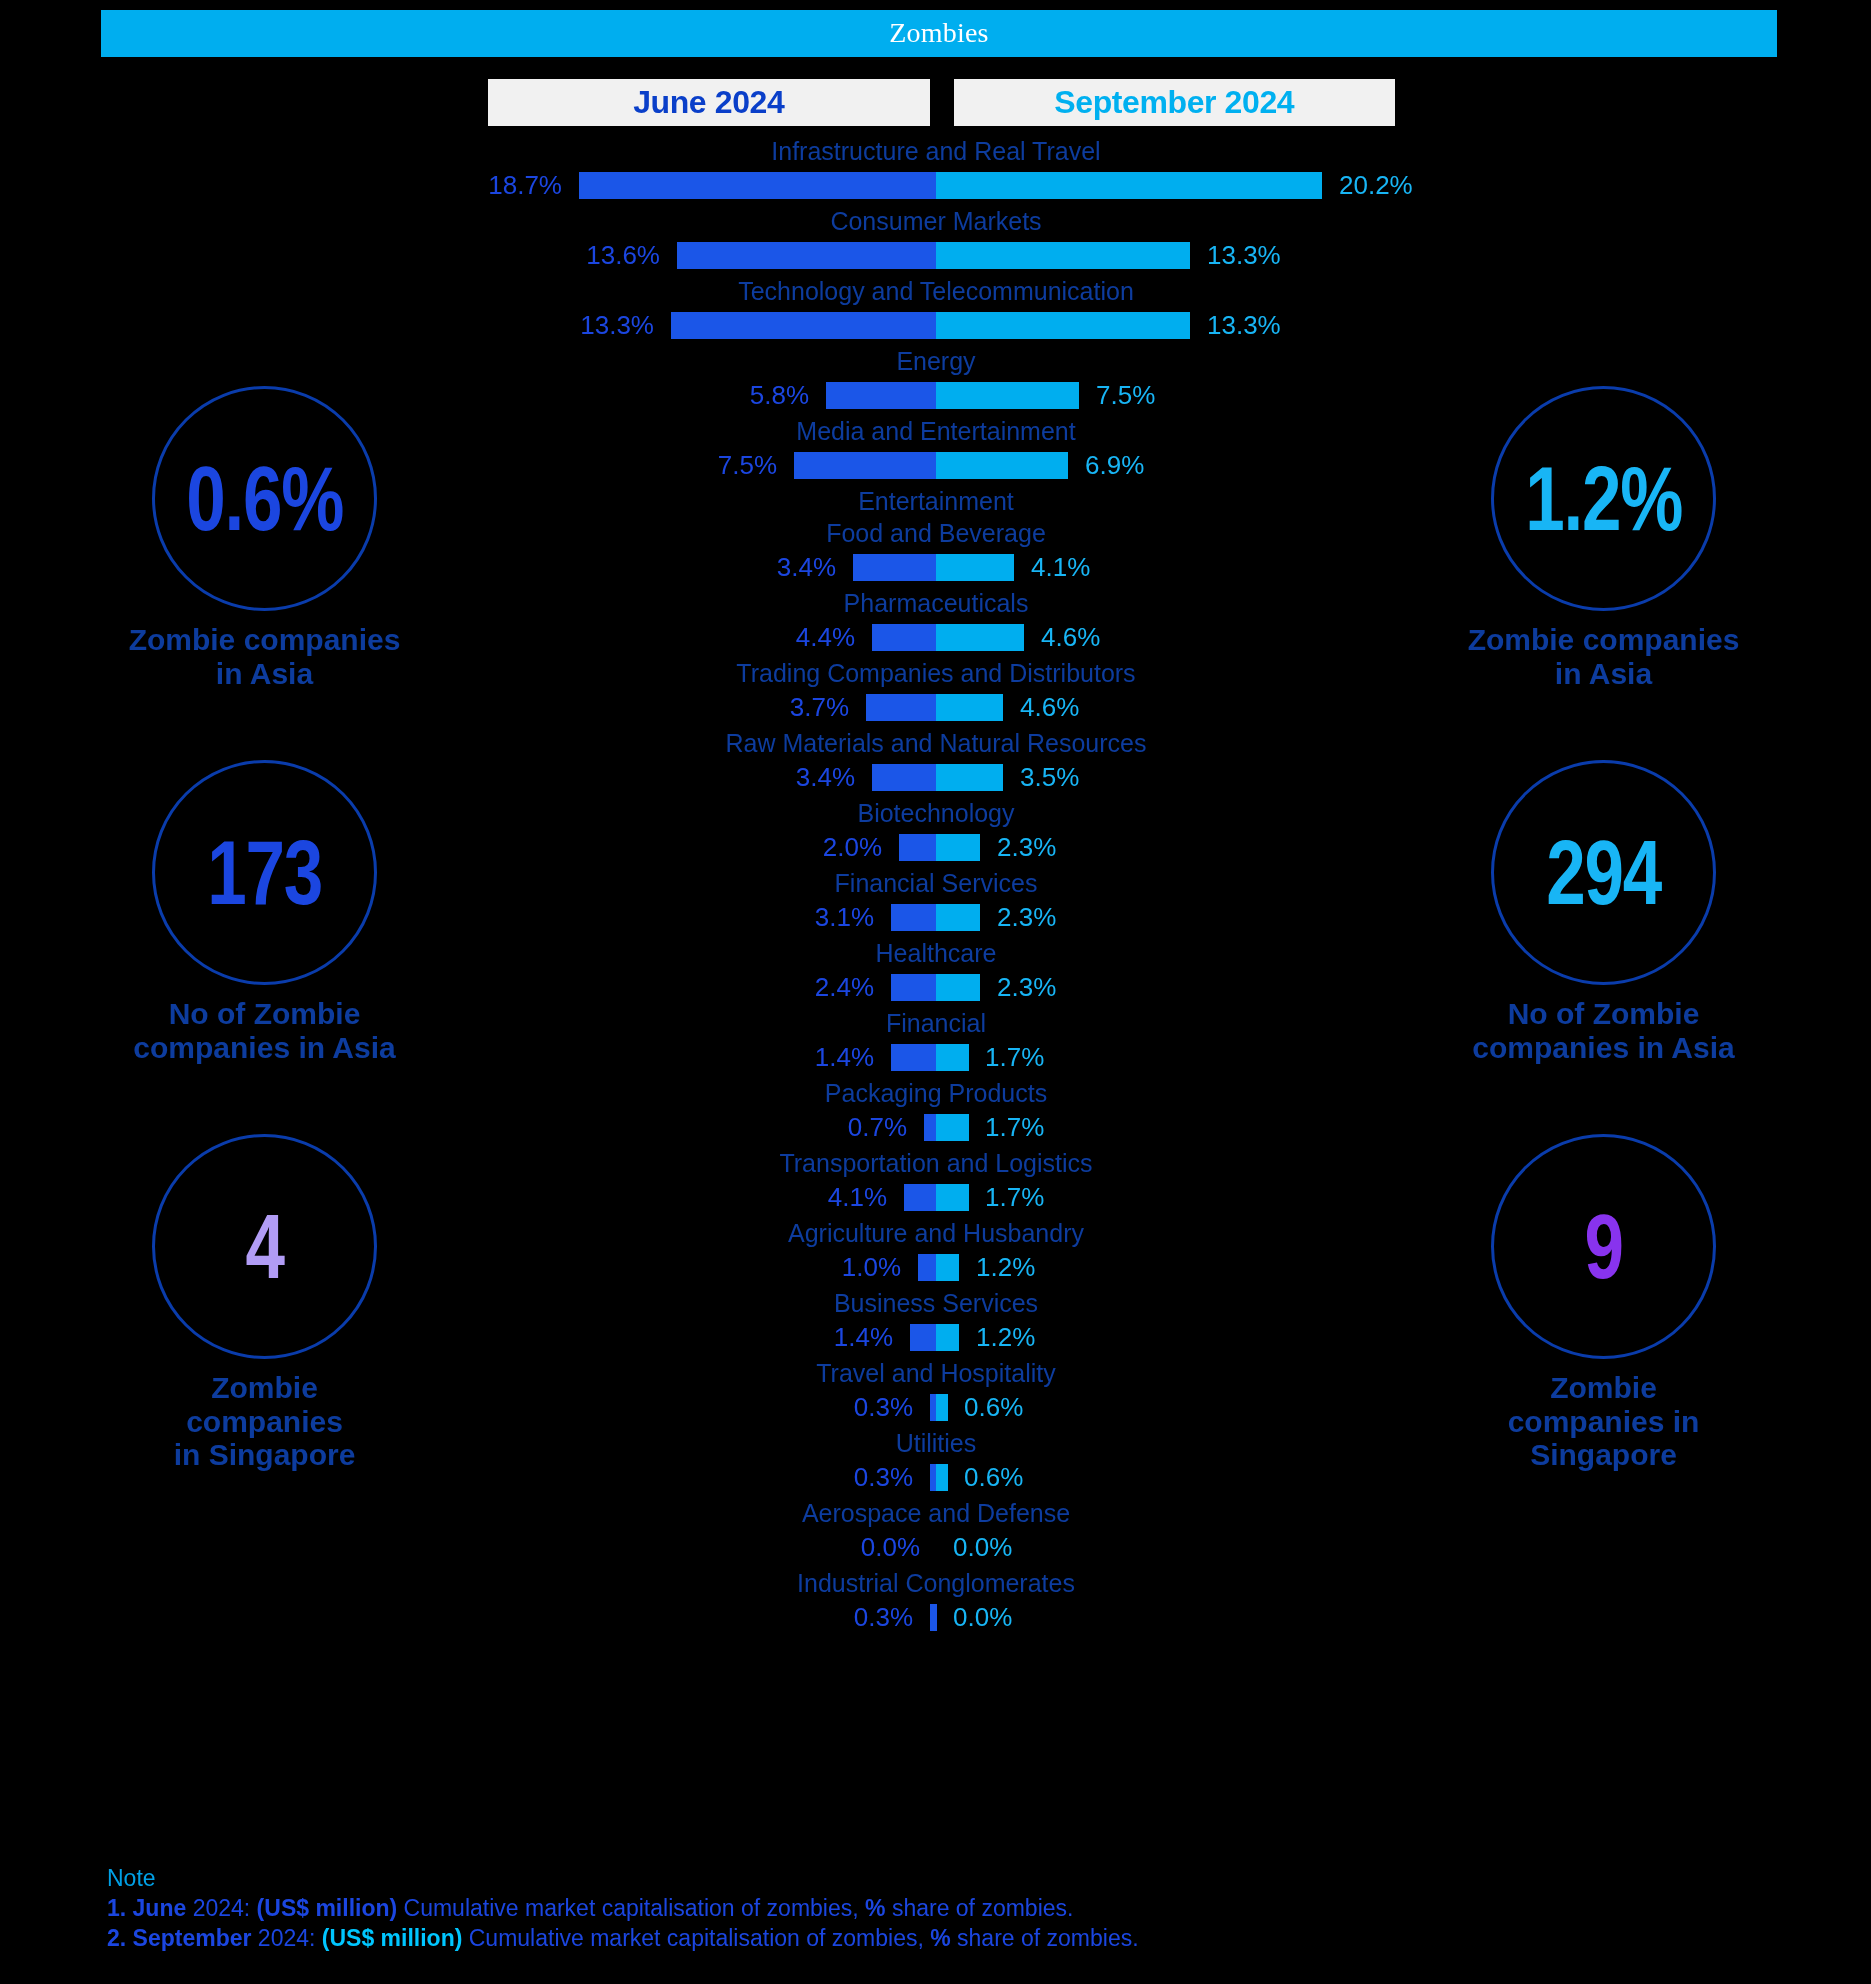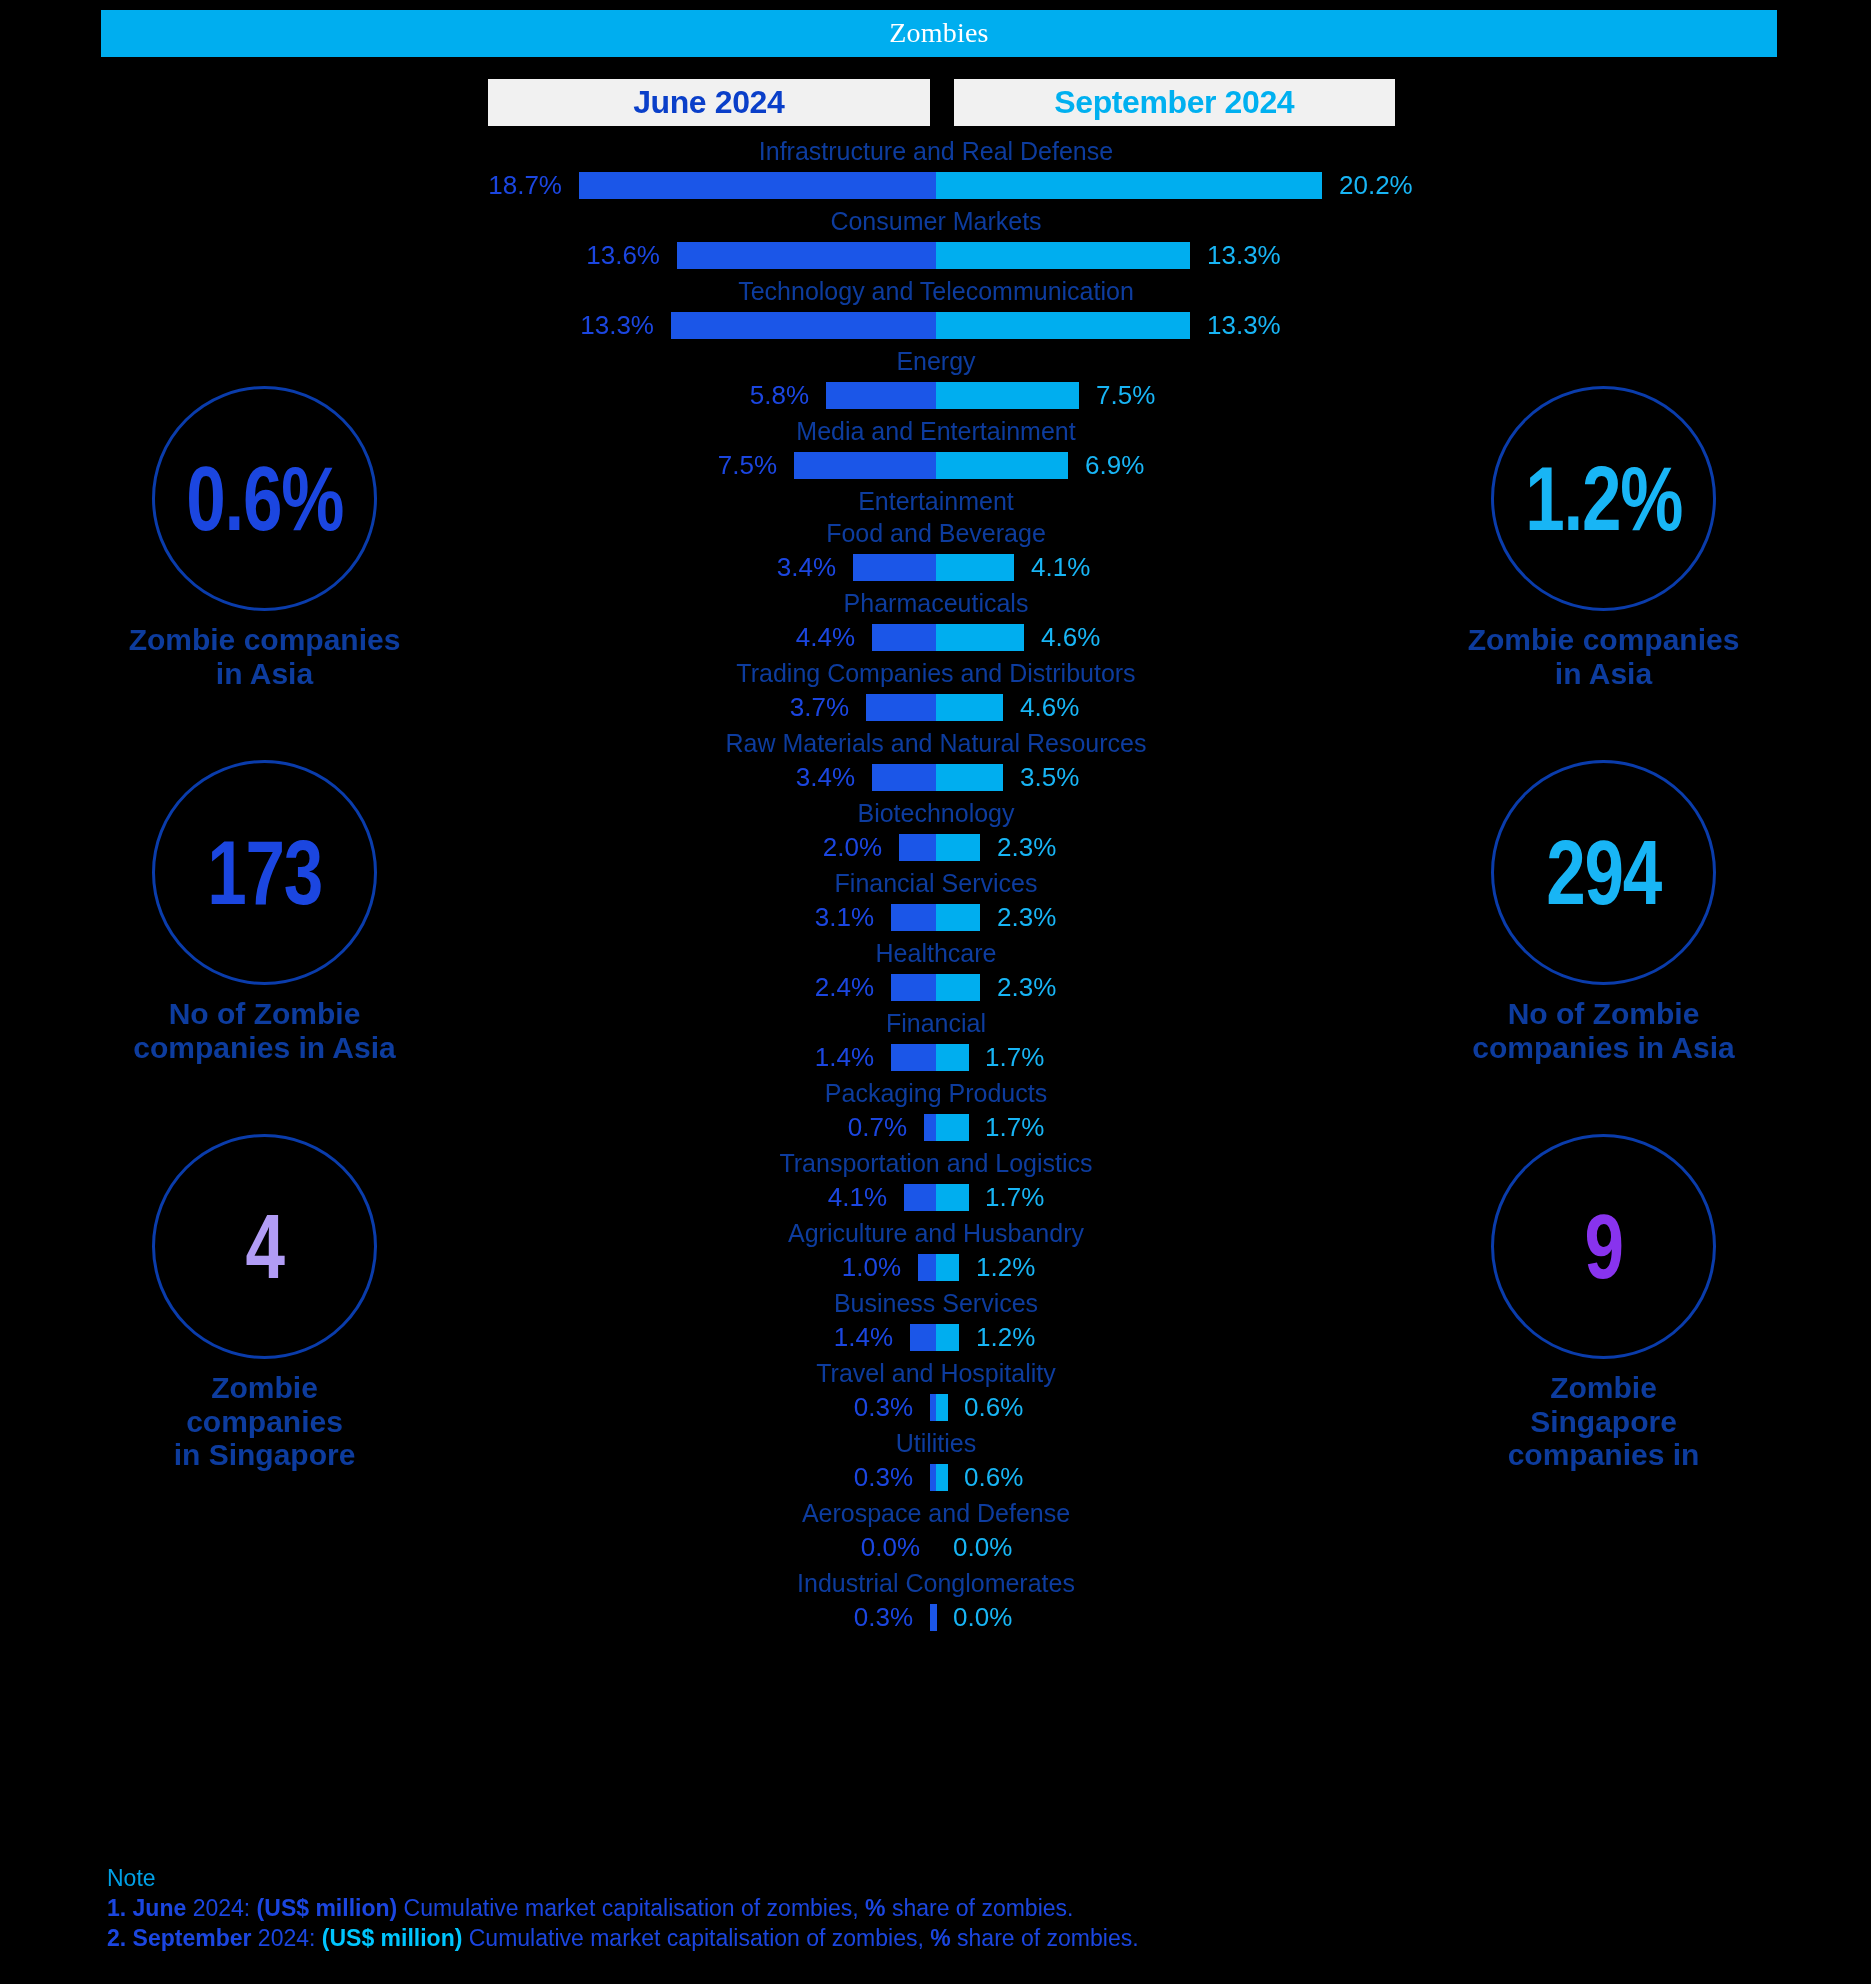--- a/index.html
+++ b/index.html
@@ -187,21 +187,21 @@
     <div class="banner-title">Zombies</div>
   </div>
 
   <div class="tabs">
     <div class="tab june">June 2024</div>
     <div class="tab sept">September 2024</div>
   </div>
 
   <div class="chart" id="chart">
       <div class="chart-row">
-        <div class="cat-label">Infrastructure and Real Defense</div>
+        <div class="cat-label">Infrastructure and Real Travel</div>
         <div class="bar-line">
           <div class="bar-left" style="width: 358px;"></div>
           <div class="bar-right" style="width: 386px;"></div>
           <div class="val-left" style="right: 1310px;">18.7%</div>
           <div class="val-right" style="left: 1339px;">20.2%</div>
         </div>
       </div>
       <div class="chart-row">
         <div class="cat-label">Consumer Markets</div>
         <div class="bar-line">
@@ -435,22 +435,22 @@
           <div>No of Zombie</div>
           <div>companies in Asia</div>
         </div>
       </div>
       <div class="kpi" style="top: 1134px;">
         <div class="kpi-circle">
           <div class="kpi-value" style="color: rgb(136, 51, 238);">9</div>
         </div>
         <div class="kpi-caption">
           <div>Zombie</div>
+          <div>companies  in</div>
           <div>Singapore</div>
-          <div>companies  in</div>
         </div>
       </div>
     </div>
 
   <div class="notes">
     <div class="note-head">Note</div>
     <div class="note-line">
       <span class="b">1. June</span><span> 2024: </span><span class="b">(US$ million)</span><span> Cumulative market capitalisation of zombies, </span><span class="b">%</span><span> share of zombies.</span>
     </div>
     <div class="note-line">

